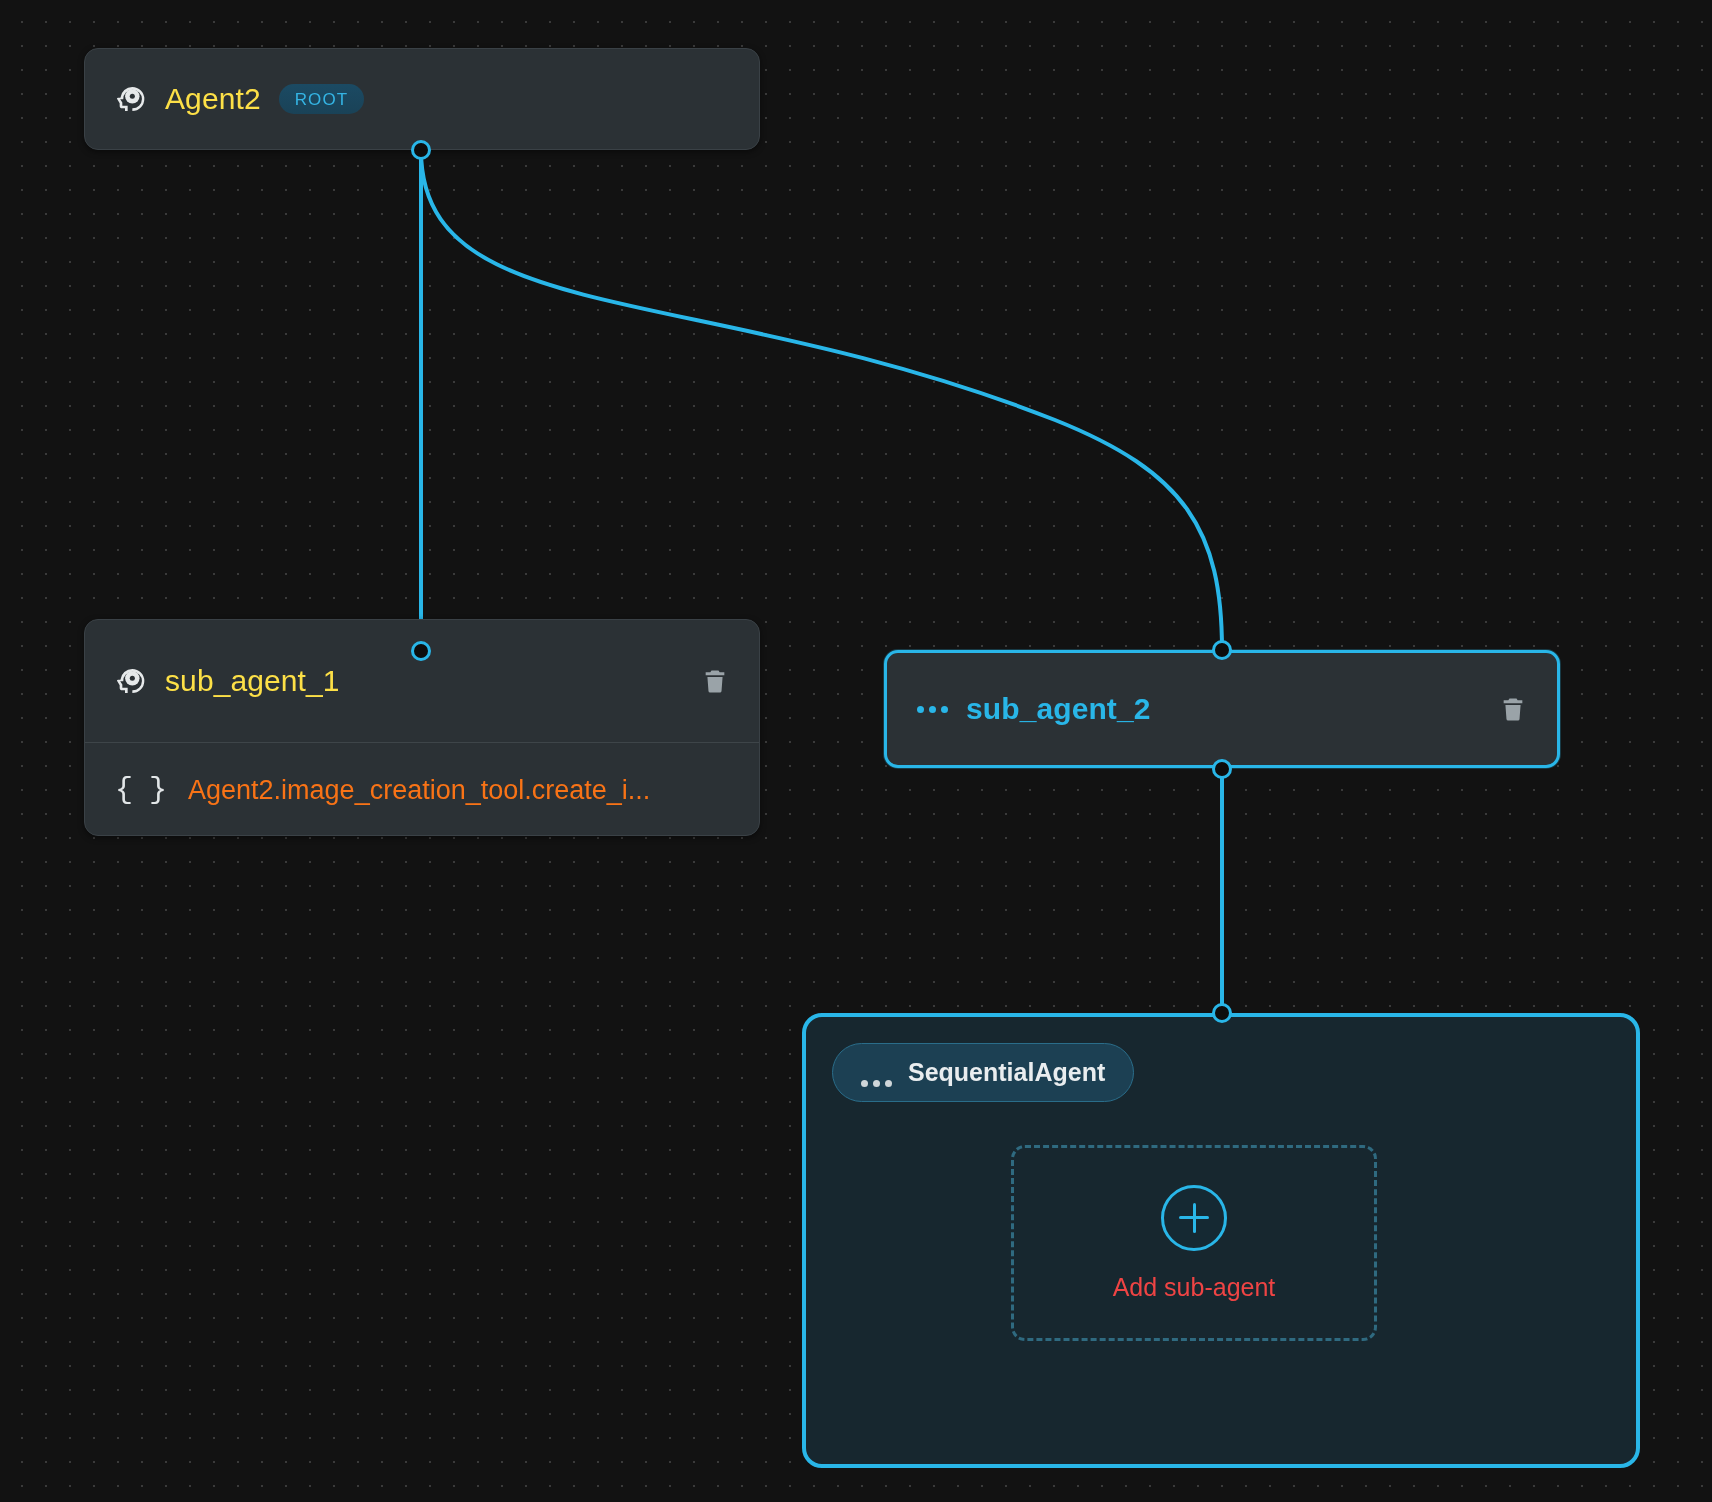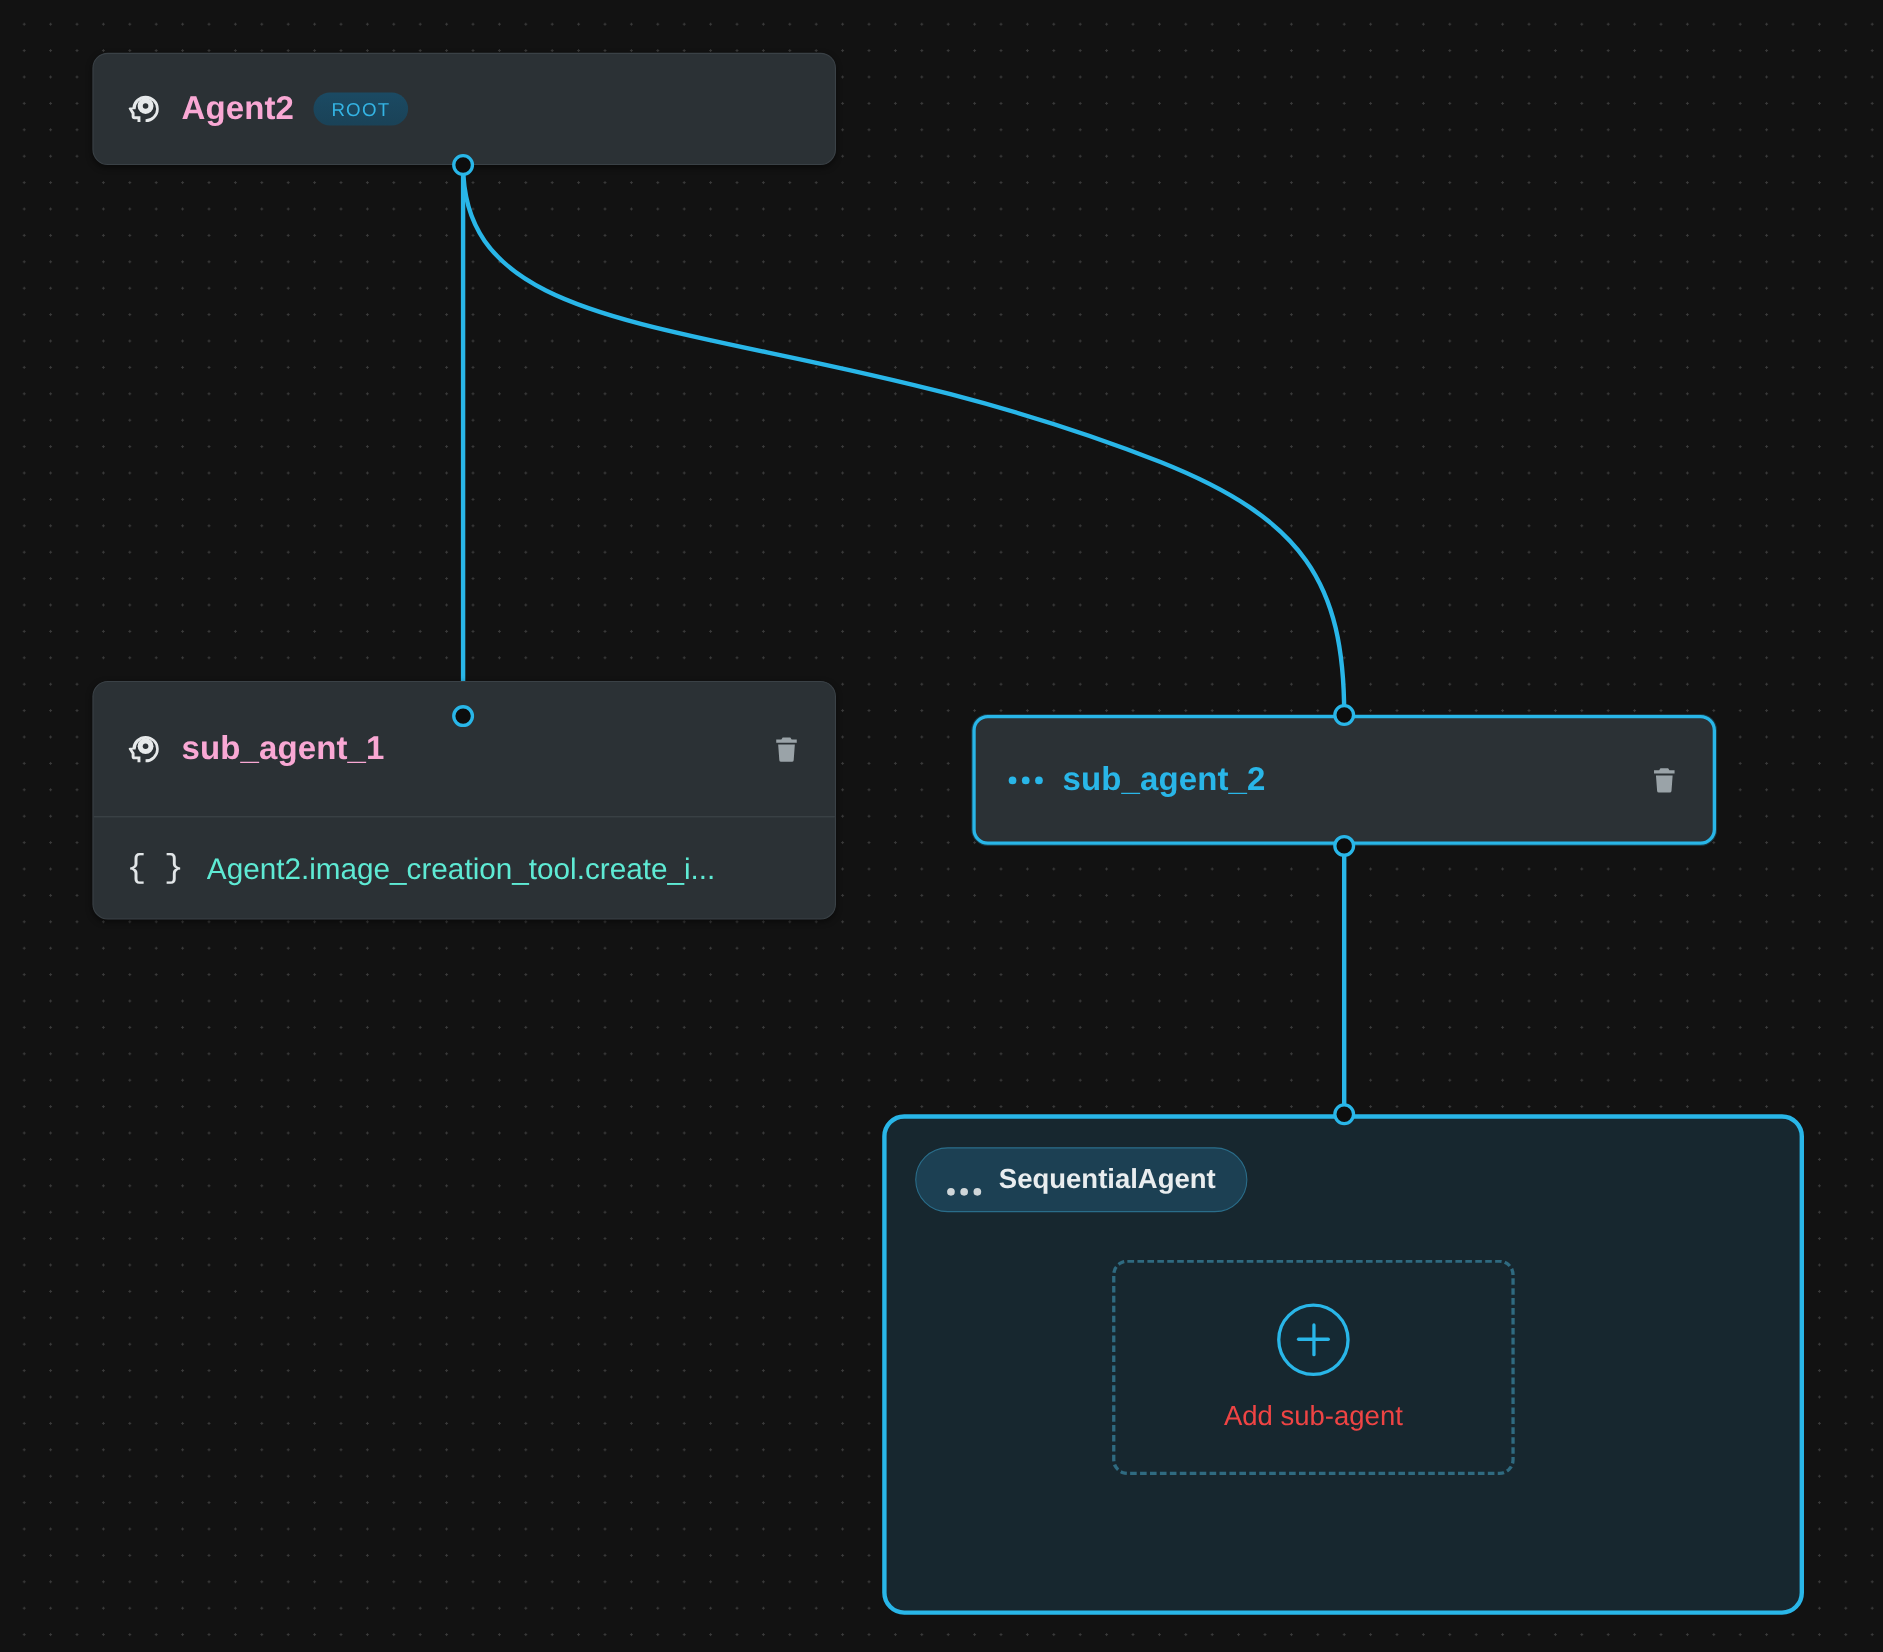--- a/index.html
+++ b/index.html
@@ -54,22 +54,22 @@
   .node-header {
     display: flex;
     align-items: center;
     height: 100%;
     padding: 0 30px 0 30px;
     gap: 18px;
   }
 
   .node-title {
     font-size: 30px;
-    font-weight: 700;
-    color: #f9a8d4;
+    font-weight: 400;
+    color: #fde047;
     letter-spacing: .1px;
     white-space: nowrap;
   }
   .node-title.accent { color: #29b6e8; font-weight: 600; }
 
   .spacer { flex: 1 1 auto; }
 
   
   .badge-root {
     font-size: 17px;
@@ -92,21 +92,21 @@
 
   
   .card-divider { height:1px; background:#3e4549; width:100%; }
 
   .tool-row {
     display:flex; align-items:center; gap:22px;
     padding: 0 30px; height: 94px;
   }
   .tool-label {
     font-size: 27px;
-    color: #5eead4;
+    color: #f97316;
     white-space: nowrap;
     overflow: hidden;
     text-overflow: ellipsis;
   }
   .brace {
     font-family: "Liberation Mono", monospace;
     font-size: 30px;
     color: #e2e6e8;
     letter-spacing: -1px;
   }

